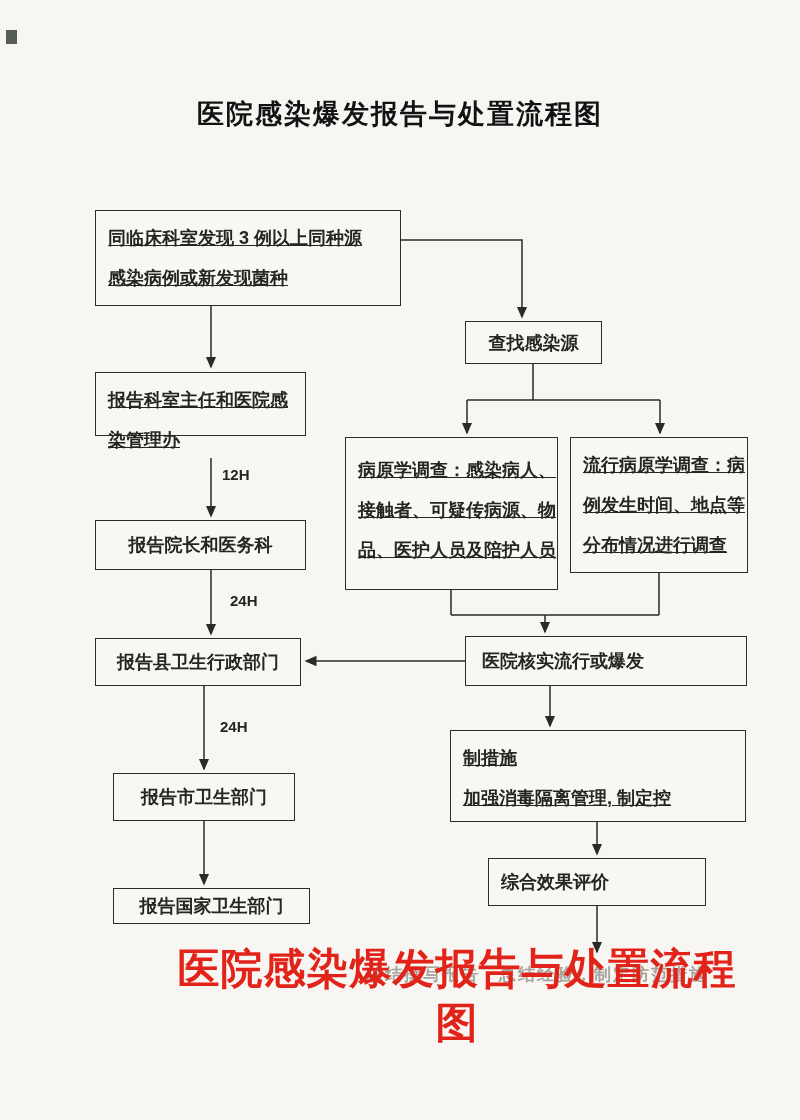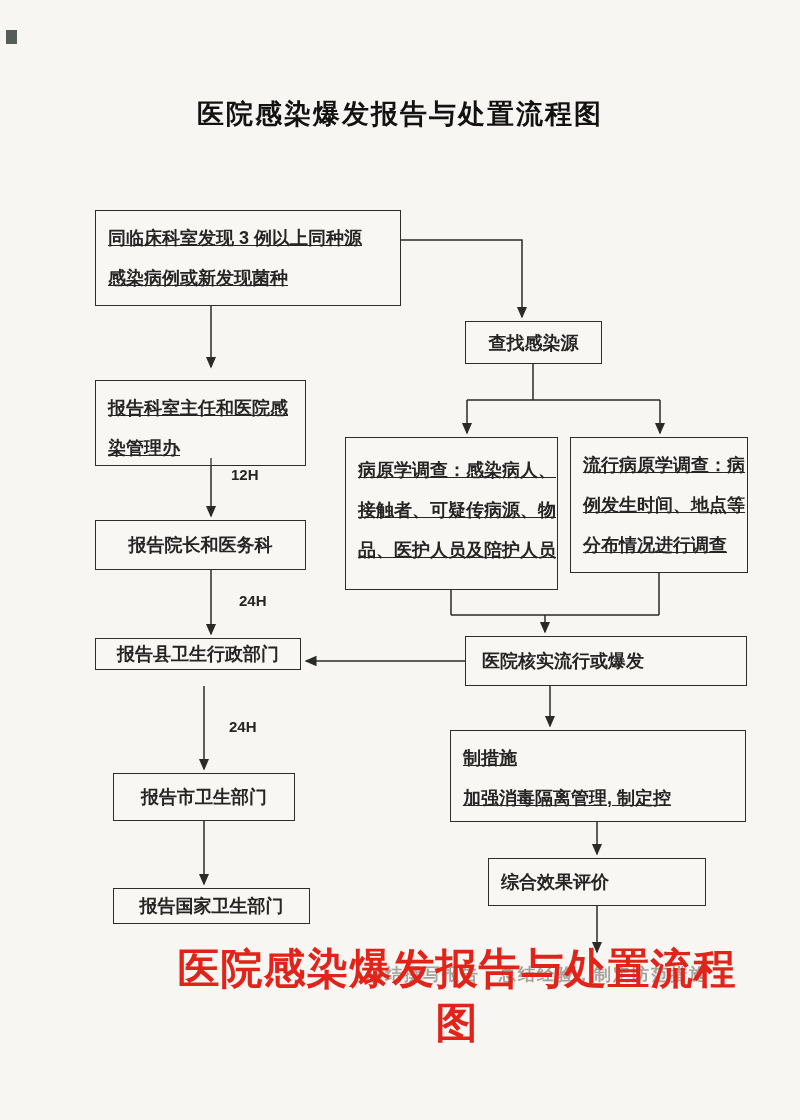--- a/index.html
+++ b/index.html
@@ -13,21 +13,21 @@
     text-align:center;font-size:27px;font-weight:700;letter-spacing:2px;color:#121212;
   }
   .node{
     position:absolute;border:1.6px solid #2e2d2b;box-sizing:border-box;
     font-size:18px;font-weight:600;color:#262523;background:rgba(255,255,255,0.15);
   }
   .node.center{display:flex;align-items:center;justify-content:center;white-space:nowrap;}
   .node.leftpad{display:flex;align-items:center;padding-left:16px;white-space:nowrap;}
   .node.multi{padding:7px 8px 0 12px;}
   .node.multi .line{line-height:40px;white-space:nowrap;text-decoration:underline;}
-  .hlabel{position:absolute;font-size:15px;font-weight:600;color:#262523;margin-left:9px;}
+  .hlabel{position:absolute;font-size:15px;font-weight:600;color:#262523;}
   .connectors{position:absolute;top:0;left:0;}
   .faint-note{
     position:absolute;top:963px;left:366px;white-space:nowrap;
     font-size:17px;font-weight:600;color:#a6a39d;letter-spacing:2px;z-index:1;
   }
   .watermark{
     position:absolute;top:942px;left:114px;width:686px;text-align:center;
     color:#e2231a;font-weight:700;font-size:42px;line-height:54px;z-index:2;
     letter-spacing:1px;
   }
@@ -72,42 +72,42 @@
 
   <div class="node multi" style="left:95px;top:210px;width:306px;height:96px;">
     <div class="line">同临床科室发现 3 例以上同种源</div>
     <div class="line">感染病例或新发现菌种</div>
   </div>
 
   <div class="node center" style="left:465px;top:321px;width:137px;height:43px;text-align:center;">
     <span>查找感染源</span>
   </div>
 
-  <div class="node multi" style="left:95px;top:372px;width:211px;height:86px;margin-top:8px;">
+  <div class="node multi" style="left:95px;top:372px;width:211px;height:64px;">
     <div class="line">报告科室主任和医院感</div>
     <div class="line">染管理办</div>
   </div>
 
   <div class="node multi" style="left:345px;top:437px;width:213px;height:153px;padding-top:12px;">
     <div class="line">病原学调查：感染病人、</div>
     <div class="line">接触者、可疑传病源、物</div>
     <div class="line">品、医护人员及陪护人员</div>
   </div>
 
   <div class="node multi" style="left:570px;top:437px;width:178px;height:136px;">
     <div class="line">流行病原学调查：病</div>
     <div class="line">例发生时间、地点等</div>
     <div class="line">分布情况进行调查</div>
   </div>
 
   <div class="node center" style="left:95px;top:520px;width:211px;height:50px;">
     <span>报告院长和医务科</span>
   </div>
 
-  <div class="node center" style="left:95px;top:638px;width:206px;height:32px;">
+  <div class="node center" style="left:95px;top:638px;width:206px;height:48px;">
     <span>报告县卫生行政部门</span>
   </div>
 
   <div class="node leftpad" style="left:465px;top:636px;width:282px;height:50px;">
     <span>医院核实流行或爆发</span>
   </div>
 
   <div class="node multi" style="left:450px;top:730px;width:296px;height:92px;">
     <div class="line">制措施</div>
     <div class="line">加强消毒隔离管理, 制定控</div>

